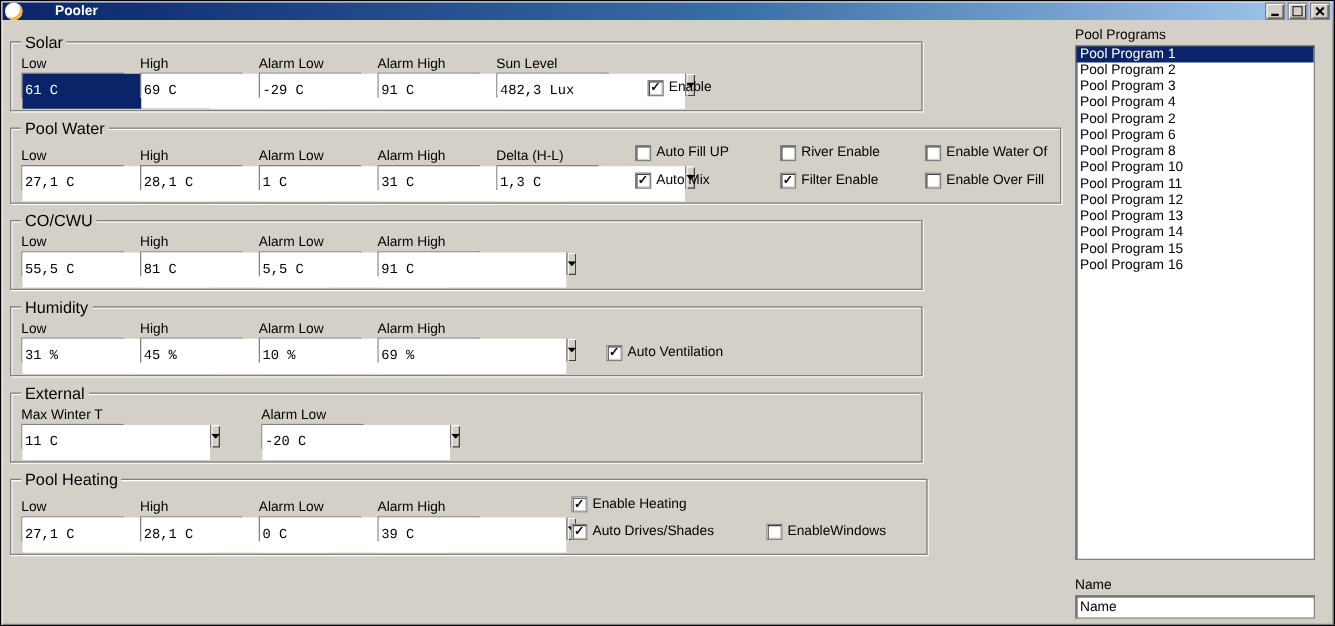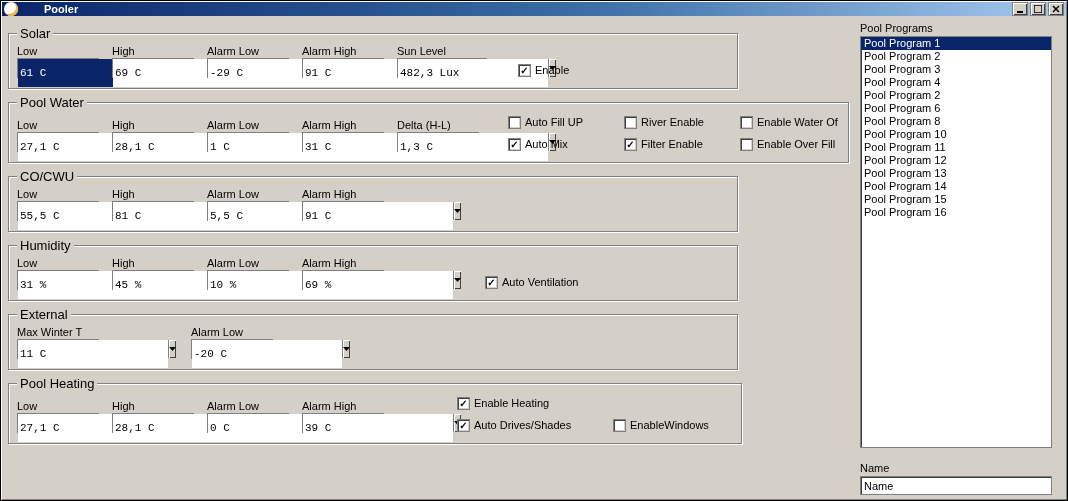--- a/index.html
+++ b/index.html
@@ -459,21 +459,21 @@
                 <span class="check checked"></span>
                 <span>Auto Ventilation</span>
               </div>
           </div>
         </div>
       </fieldset>
 
       <fieldset class="group" style="width:730px">
         <legend>External</legend>
         <div class="row">
-          <div class="field" style="width:174px">
+          <div class="field" style="width:192px">
               <label>Max Winter T</label>
             <div class="combo">
                 <input value="11 C" style="">
                 <div class="arrow">
                   <svg viewBox="0 0 7 4">
                     <path d="M0 0 L3.5 4 L7 0 Z" fill="#000"></path>
                   </svg>
                 </div>
               </div>
             </div>

